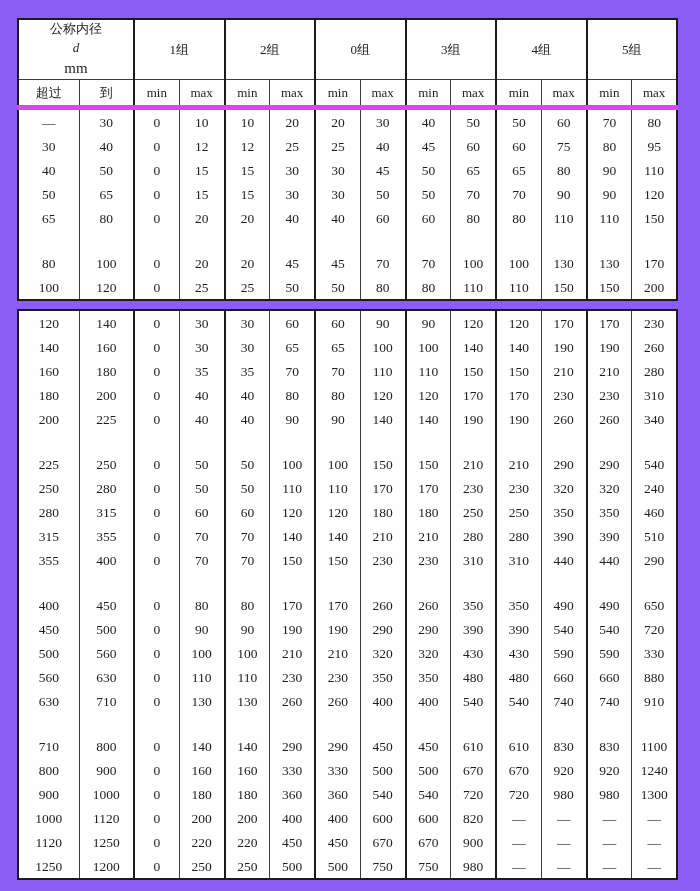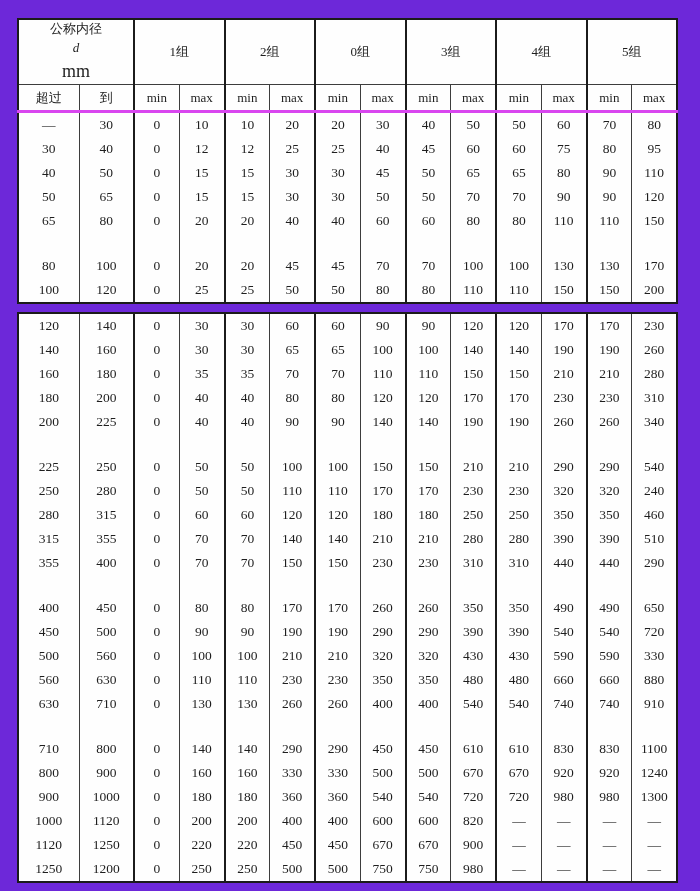--- a/index.html
+++ b/index.html
@@ -1,20 +1,20 @@
 <!DOCTYPE html>
 <html><head>
 <meta charset="utf-8">
 <style>
   html,body { margin:0; padding:0; }
   body {
     width:700px; height:891px; background:#ffffff;
     font-family:"Liberation Serif", serif; color:#1e1e1e;
   }
-  .page { position:relative; width:700px; height:891px; background:#6d28d9; overflow:hidden; }
+  .page { position:relative; width:700px; height:891px; background:#8b5cf6; overflow:hidden; }
 
   table.spec {
     border-collapse:collapse; table-layout:fixed;
     width:661px; margin-left:17px;
     border:2px solid #1b1b1b;
     background:#fefefe;
   }
   #t1 { margin-top:18px; }
   #t2 { margin-top:8px; }
 
@@ -22,25 +22,25 @@
     padding:0; margin:0; text-align:center; vertical-align:middle;
     font-weight:normal; font-size:13.5px; line-height:1;
     color:#1e1e1e; overflow:hidden; white-space:nowrap;
   }
   
   .bl1 { border-left:1px solid #3d3d3d; }
   
   .bl2 { border-left:2px solid #1b1b1b; }
 
   tr.h1 th { height:57px; border-bottom:1px solid #3d3d3d; font-size:13px; }
-  tr.h2 th { height:25px; border-bottom:3px solid #d946ef; font-size:13px; }
+  tr.h2 th { height:25px; border-bottom:5px solid #d946ef; font-size:13px; }
 
   th.diam div { line-height:1.45; font-size:13px; }
   th.diam .dsym { font-style:italic; font-size:13px; }
-  th.diam .dunit { font-size:18px; }
+  th.diam .dunit { font-size:15px; }
 
   tbody td { height:24px; }
   tr.spacer td { height:21px; }
 </style>
 </head>
 <body>
 
 <div class="page">
 
   <table class="spec" id="t1">

